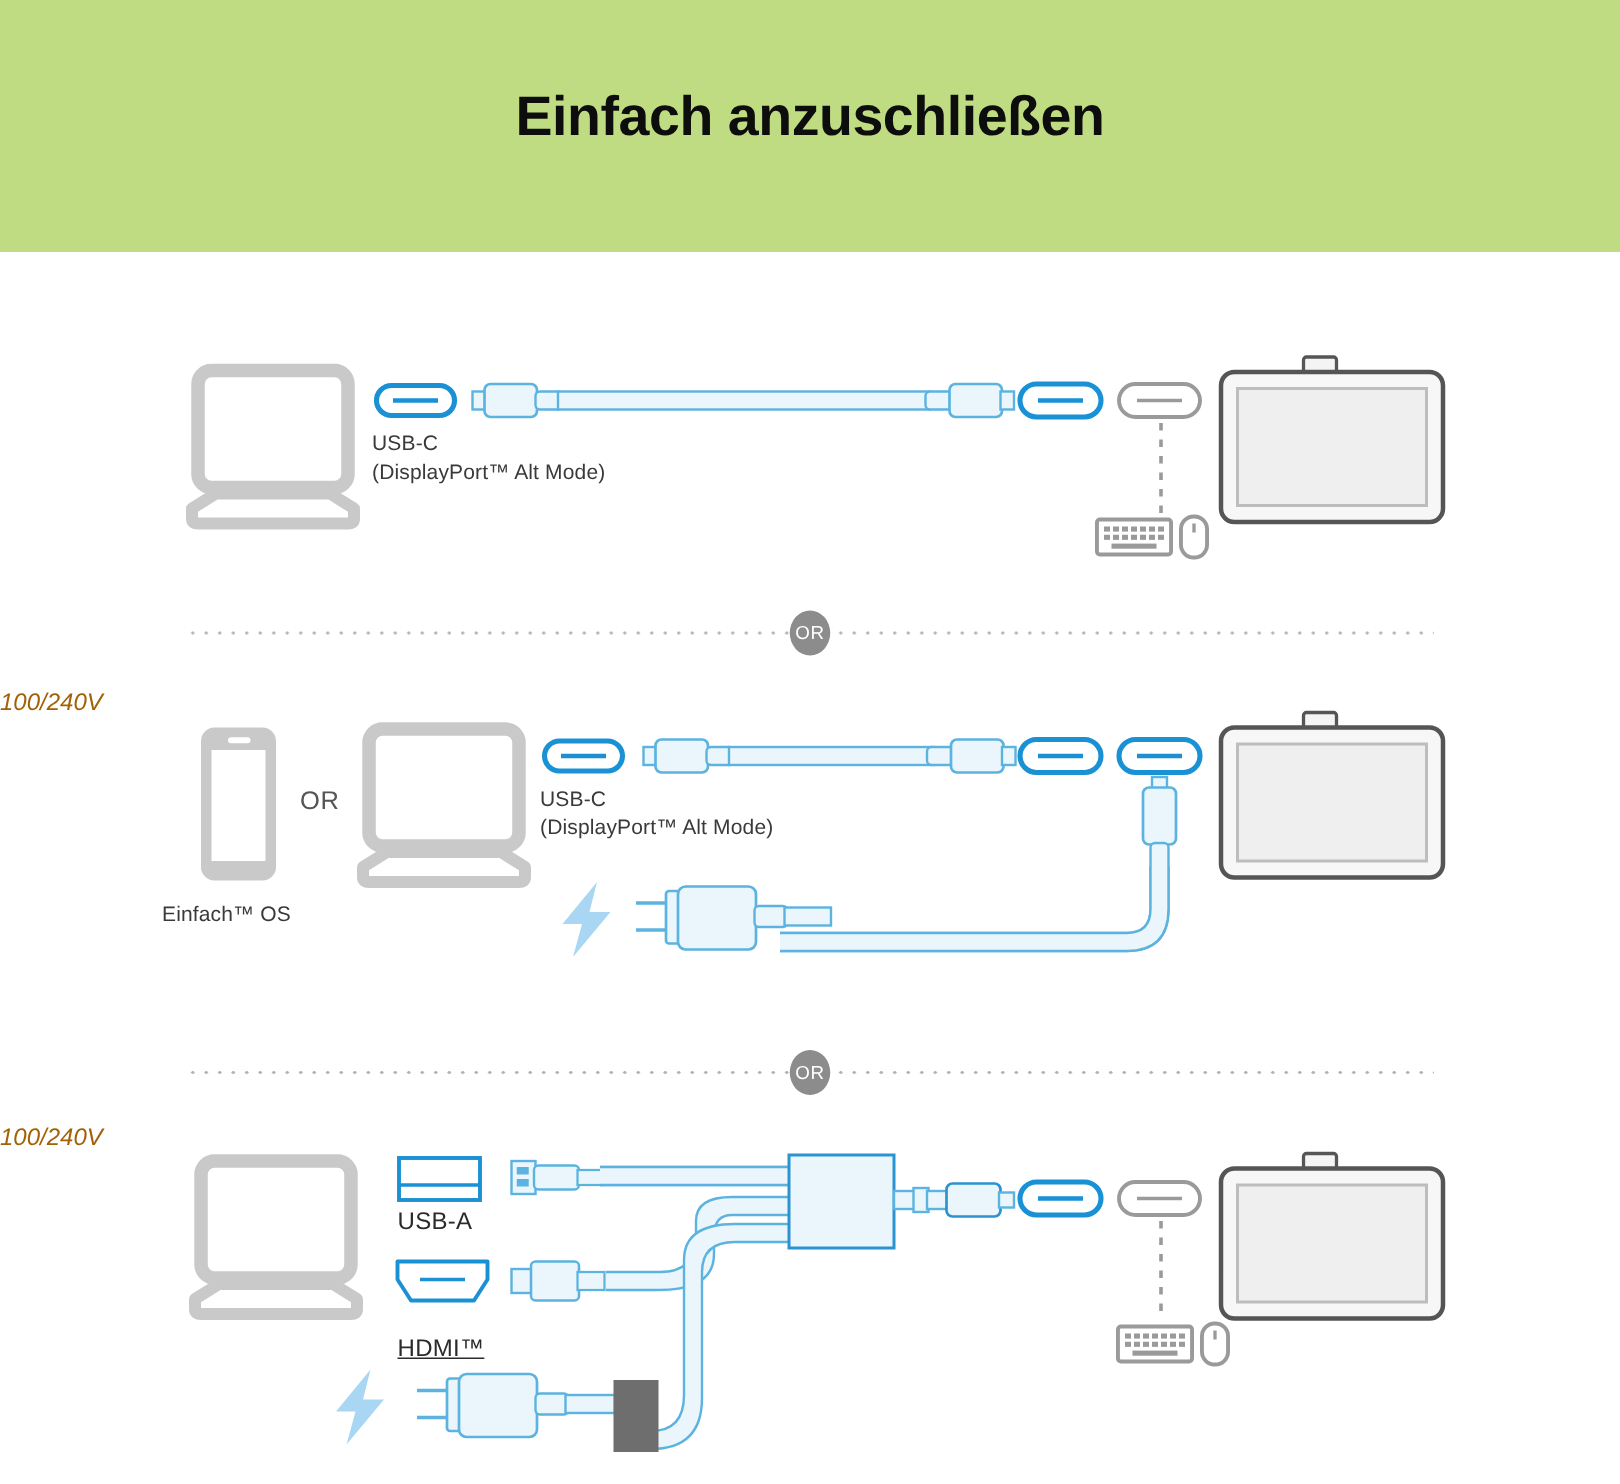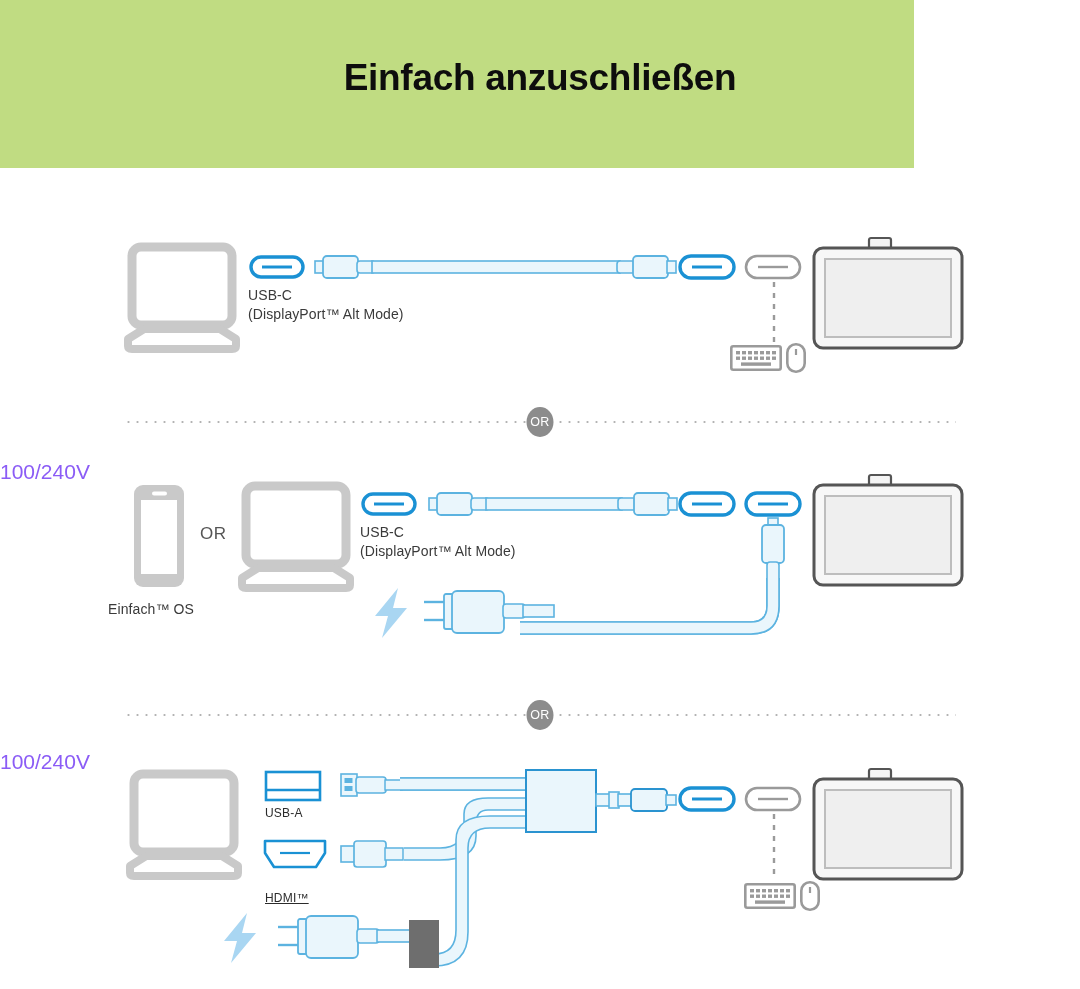--- a/index.html
+++ b/index.html
@@ -10,21 +10,21 @@
     width: 1080px; height: 989px;
     position: relative; overflow: hidden;
     font-family: "Liberation Sans", sans-serif;
     color: #231f20;
   }
   #stage { position: absolute; inset: 0; }
 
   
   .hero {
     position: absolute; left: 0; top: 0;
-    width: 914px; height: 168px;
+    width: 1080px; height: 168px;
     background: #c0dc82;
   }
   .hero-title {
     position: absolute; left: 0; top: 57px;
     width: 1080px; text-align: center;
     font-size: 37px; font-weight: 700;
     letter-spacing: -0.3px;
     color: #0d0d0d;
     font-family: "Liberation Sans", sans-serif;
   }
@@ -54,25 +54,25 @@
 
   
   .lbl {
     position: absolute;
     font-size: 14px;
     line-height: 19px;
     color: #3a3a3a;
     white-space: pre;
     letter-spacing: 0.1px;
   }
-  .lbl-blue { color: #8b5cf6; font-size: 21px; }
+  .lbl-blue { color: #a16207; font-size: 16px; font-style: italic; }
   .lbl-or {
     position: absolute; font-size: 17px; color: #555; letter-spacing: 0.5px;
   }
-  .lbl-port { position: absolute; font-size: 12px; color: #2b2b2b; letter-spacing: 0.2px; }
+  .lbl-port { position: absolute; font-size: 16px; color: #2b2b2b; letter-spacing: 0.2px; }
 </style>
 </head>
 <body>
 
 <div id="stage">
 
   <div class="hero">
     <div class="hero-title">Einfach anzuschließen</div>
   </div>
 

